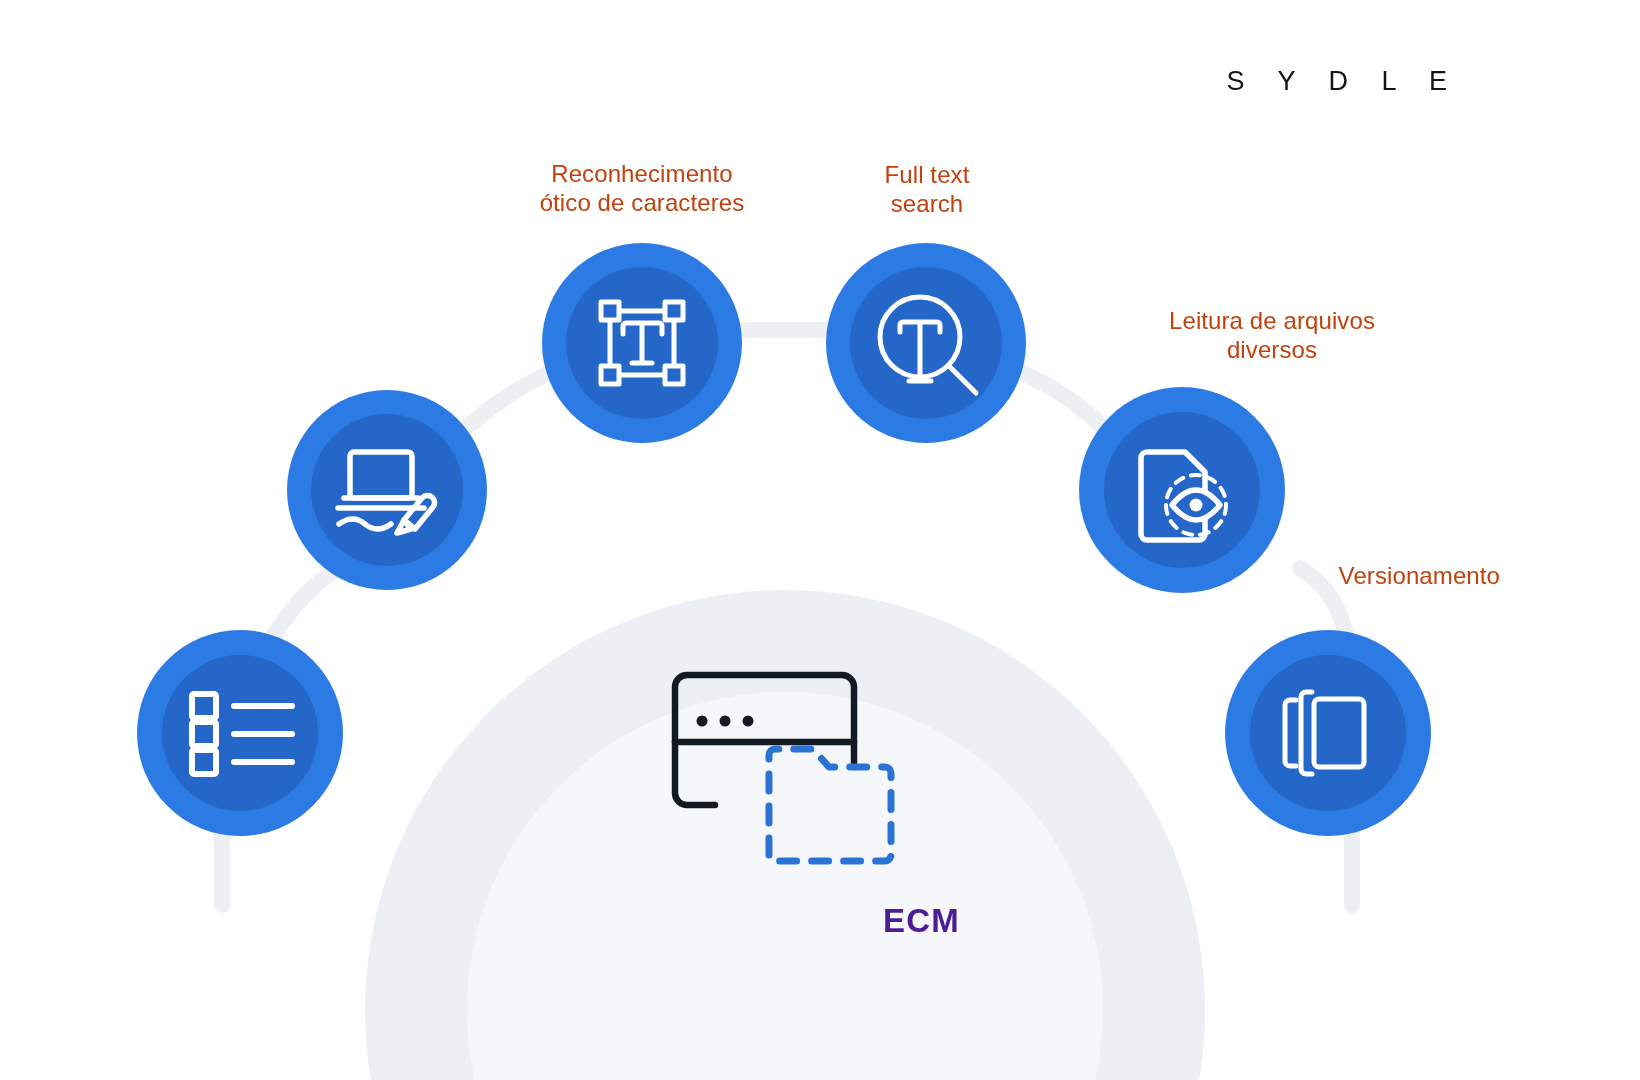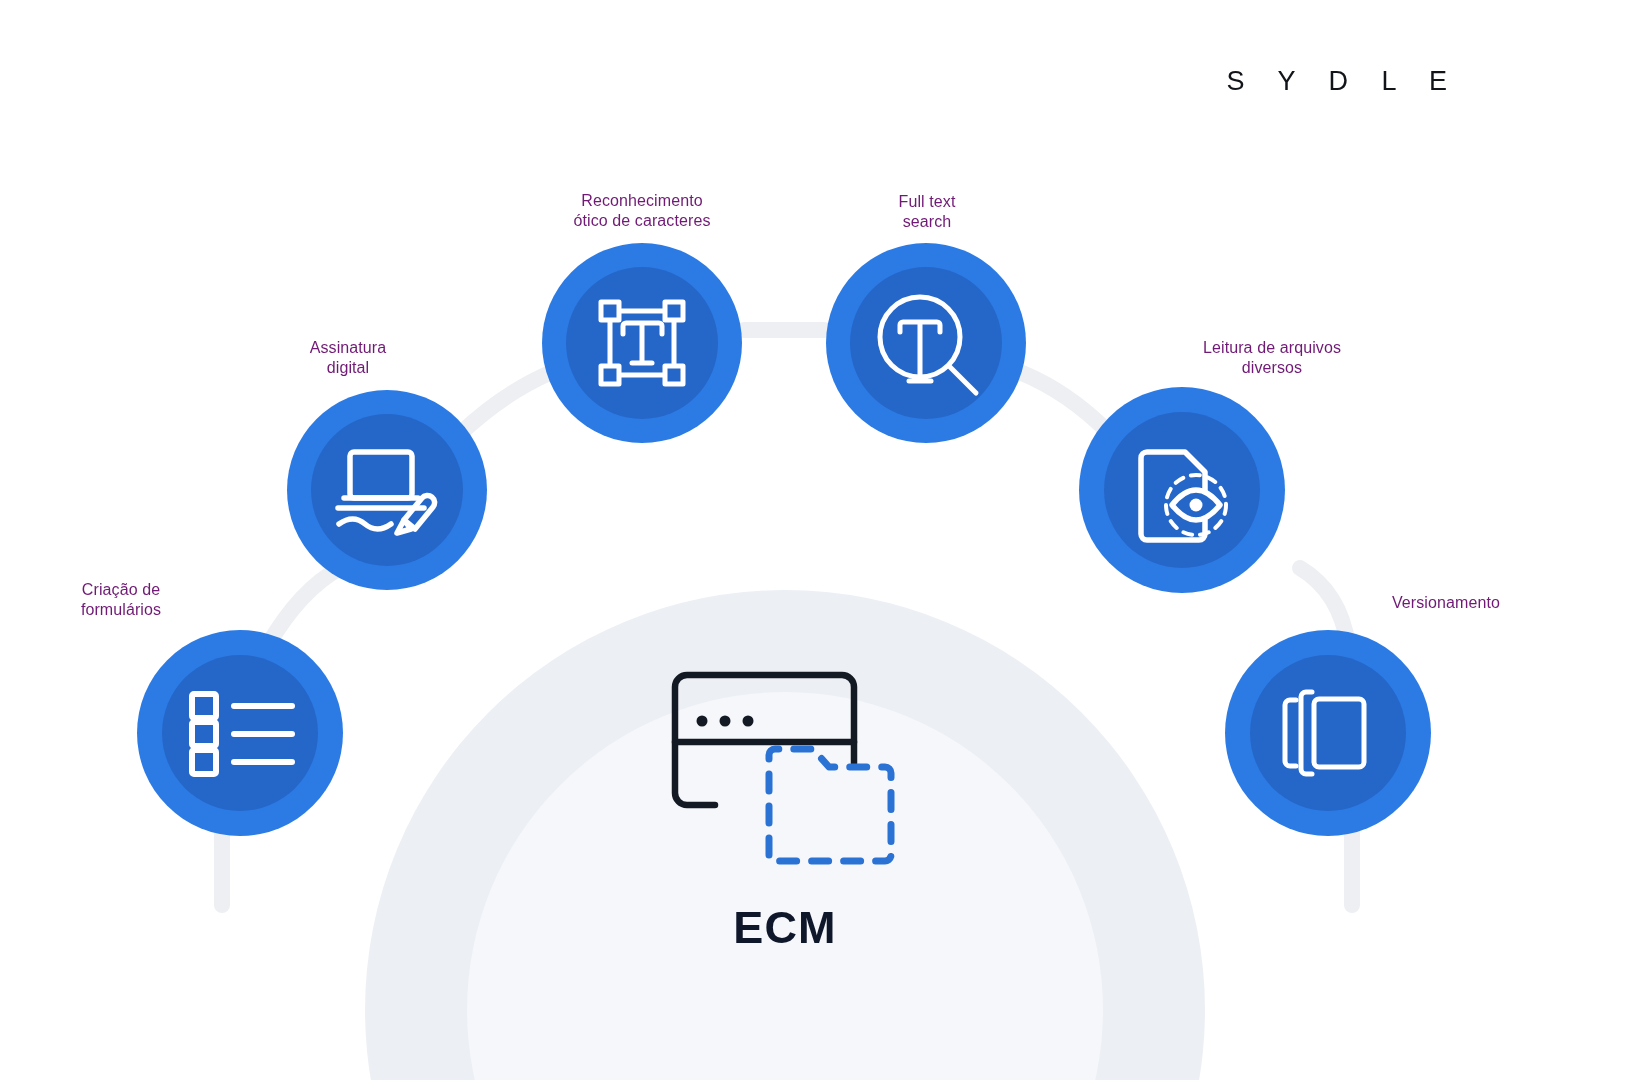--- a/index.html
+++ b/index.html
@@ -26,41 +26,40 @@
     line-height:1;
     white-space:nowrap;
   }
 
   
   #art{position:absolute;left:0;top:0;width:1640px;height:1080px;}
 
   
   .label{
     position:absolute;
-    color:#701a75;
-    font-size:16px;
+    color:#c2410c;
+    font-size:24px;
     line-height:1.22;
     white-space:pre-line;
     letter-spacing:.1px;
-    margin-top:32px;
   }
   .lb-forms   { left:10px;   top:548px; width:222px; text-align:center; }
   .lb-sign    { left:248px;  top:306px; width:200px; text-align:center; }
   .lb-ocr     { left:470px;  top:159px; width:344px; text-align:center; }
   .lb-search  { left:830px;  top:160px; width:194px; text-align:center; }
   .lb-read    { left:1100px; top:306px; width:344px; text-align:center; }
   .lb-version { left:1300px; top:561px; width:200px; text-align:right; }
 
   .ecm-title{
     position:absolute;
     left:610px;top:902px;width:350px;
-    text-align:center;
-    font-size:45px;
+    text-align:right;
+    font-size:33px;
     font-weight:bold;
-    color:#0f172a;
+    color:#4c1d95;
     letter-spacing:1.2px;
   }
 </style>
 </head>
 <body>
 
 <div id="stage">
 
   <svg id="art" viewBox="0 0 1640 1080">
 
@@ -180,24 +179,20 @@
       <circle cx="702" cy="721" r="5.5" fill="#141a24"></circle>
       <circle cx="725" cy="721" r="5.5" fill="#141a24"></circle>
       <circle cx="748" cy="721" r="5.5" fill="#141a24"></circle>
 
       <path d="M 769 855 v -100 a 6 6 0 0 1 6 -6 h 38 l 16 18 h 56 a 6 6 0 0 1 6 6 v 82 a 6 6 0 0 1 -6 6 h -110 a 6 6 0 0 1 -6 -6 z" fill="none" stroke="#2a72d4" stroke-width="7" stroke-linecap="round" stroke-linejoin="round" stroke-dasharray="17 15"></path>
     </g>
   </svg>
 
   <div class="brand">S Y D L E</div>
 
-  <div class="label lb-forms">Criação de
-formulários</div>
-  <div class="label lb-sign">Assinatura
-digital</div>
   <div class="label lb-ocr">Reconhecimento
 ótico de caracteres</div>
   <div class="label lb-read">Leitura de arquivos
 diversos</div>
   <div class="label lb-search">Full text
 search</div>
   <div class="label lb-version">Versionamento</div>
 
   <div class="ecm-title">ECM</div>
 </div>

